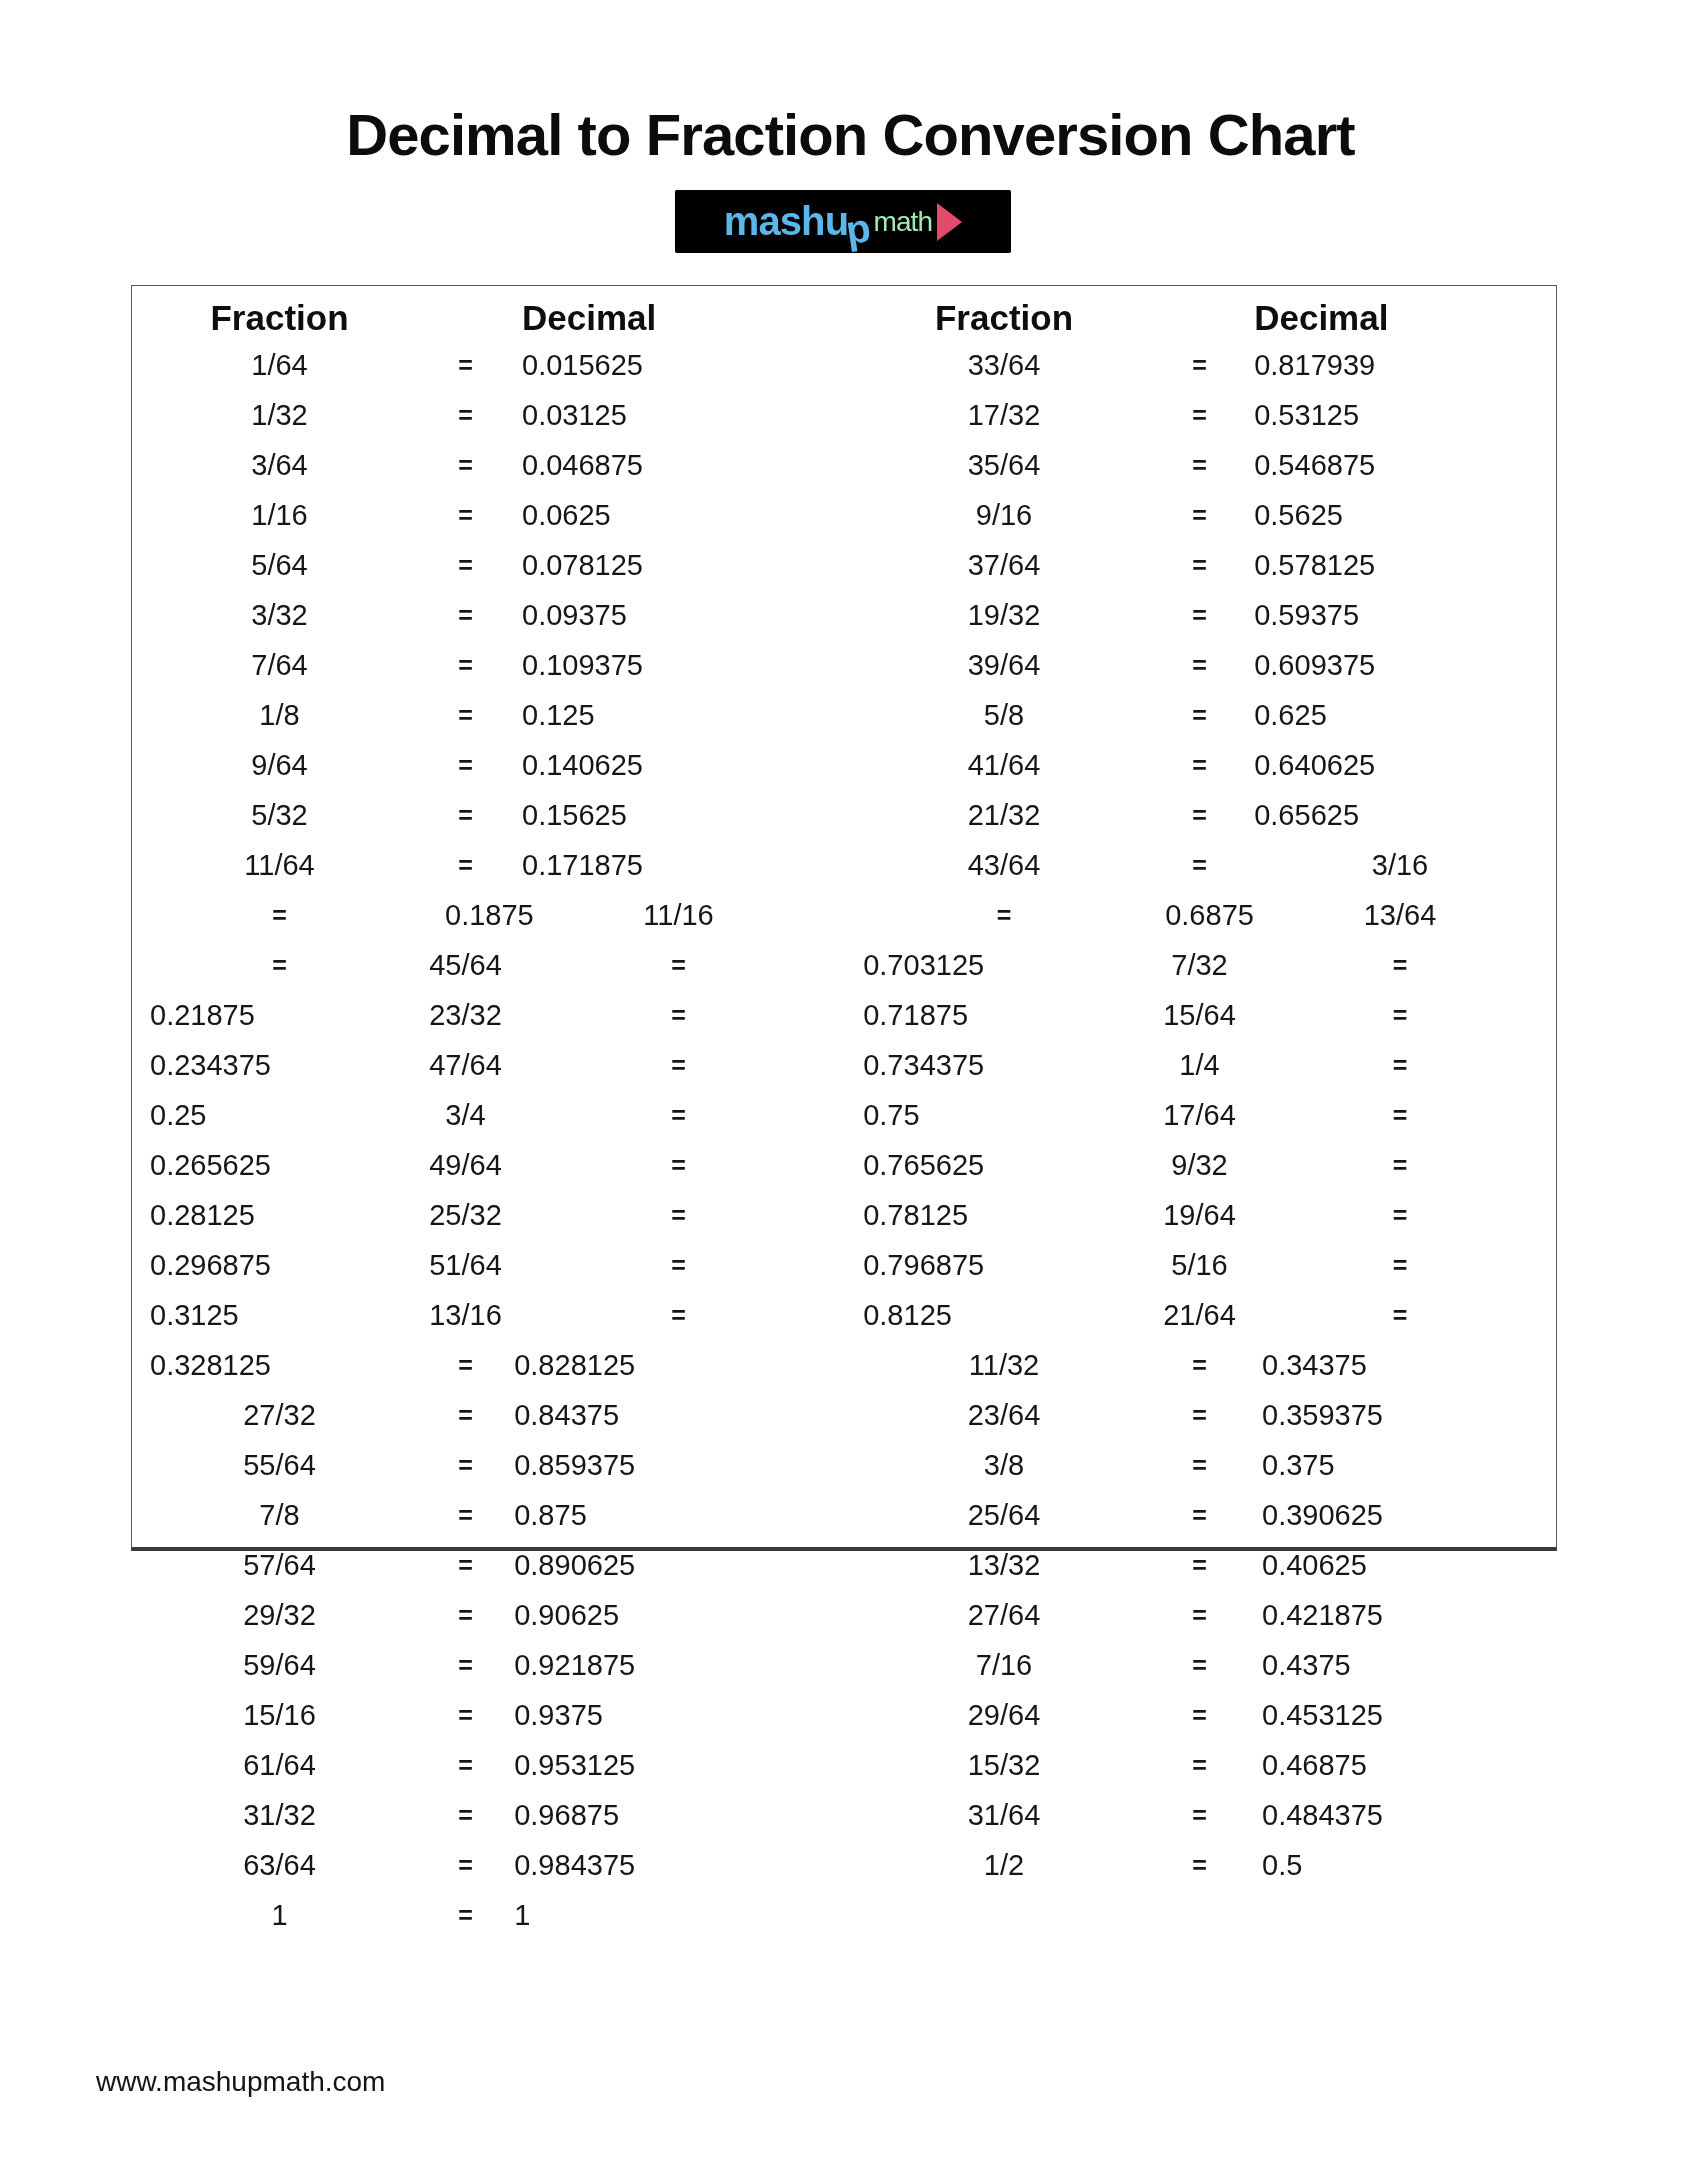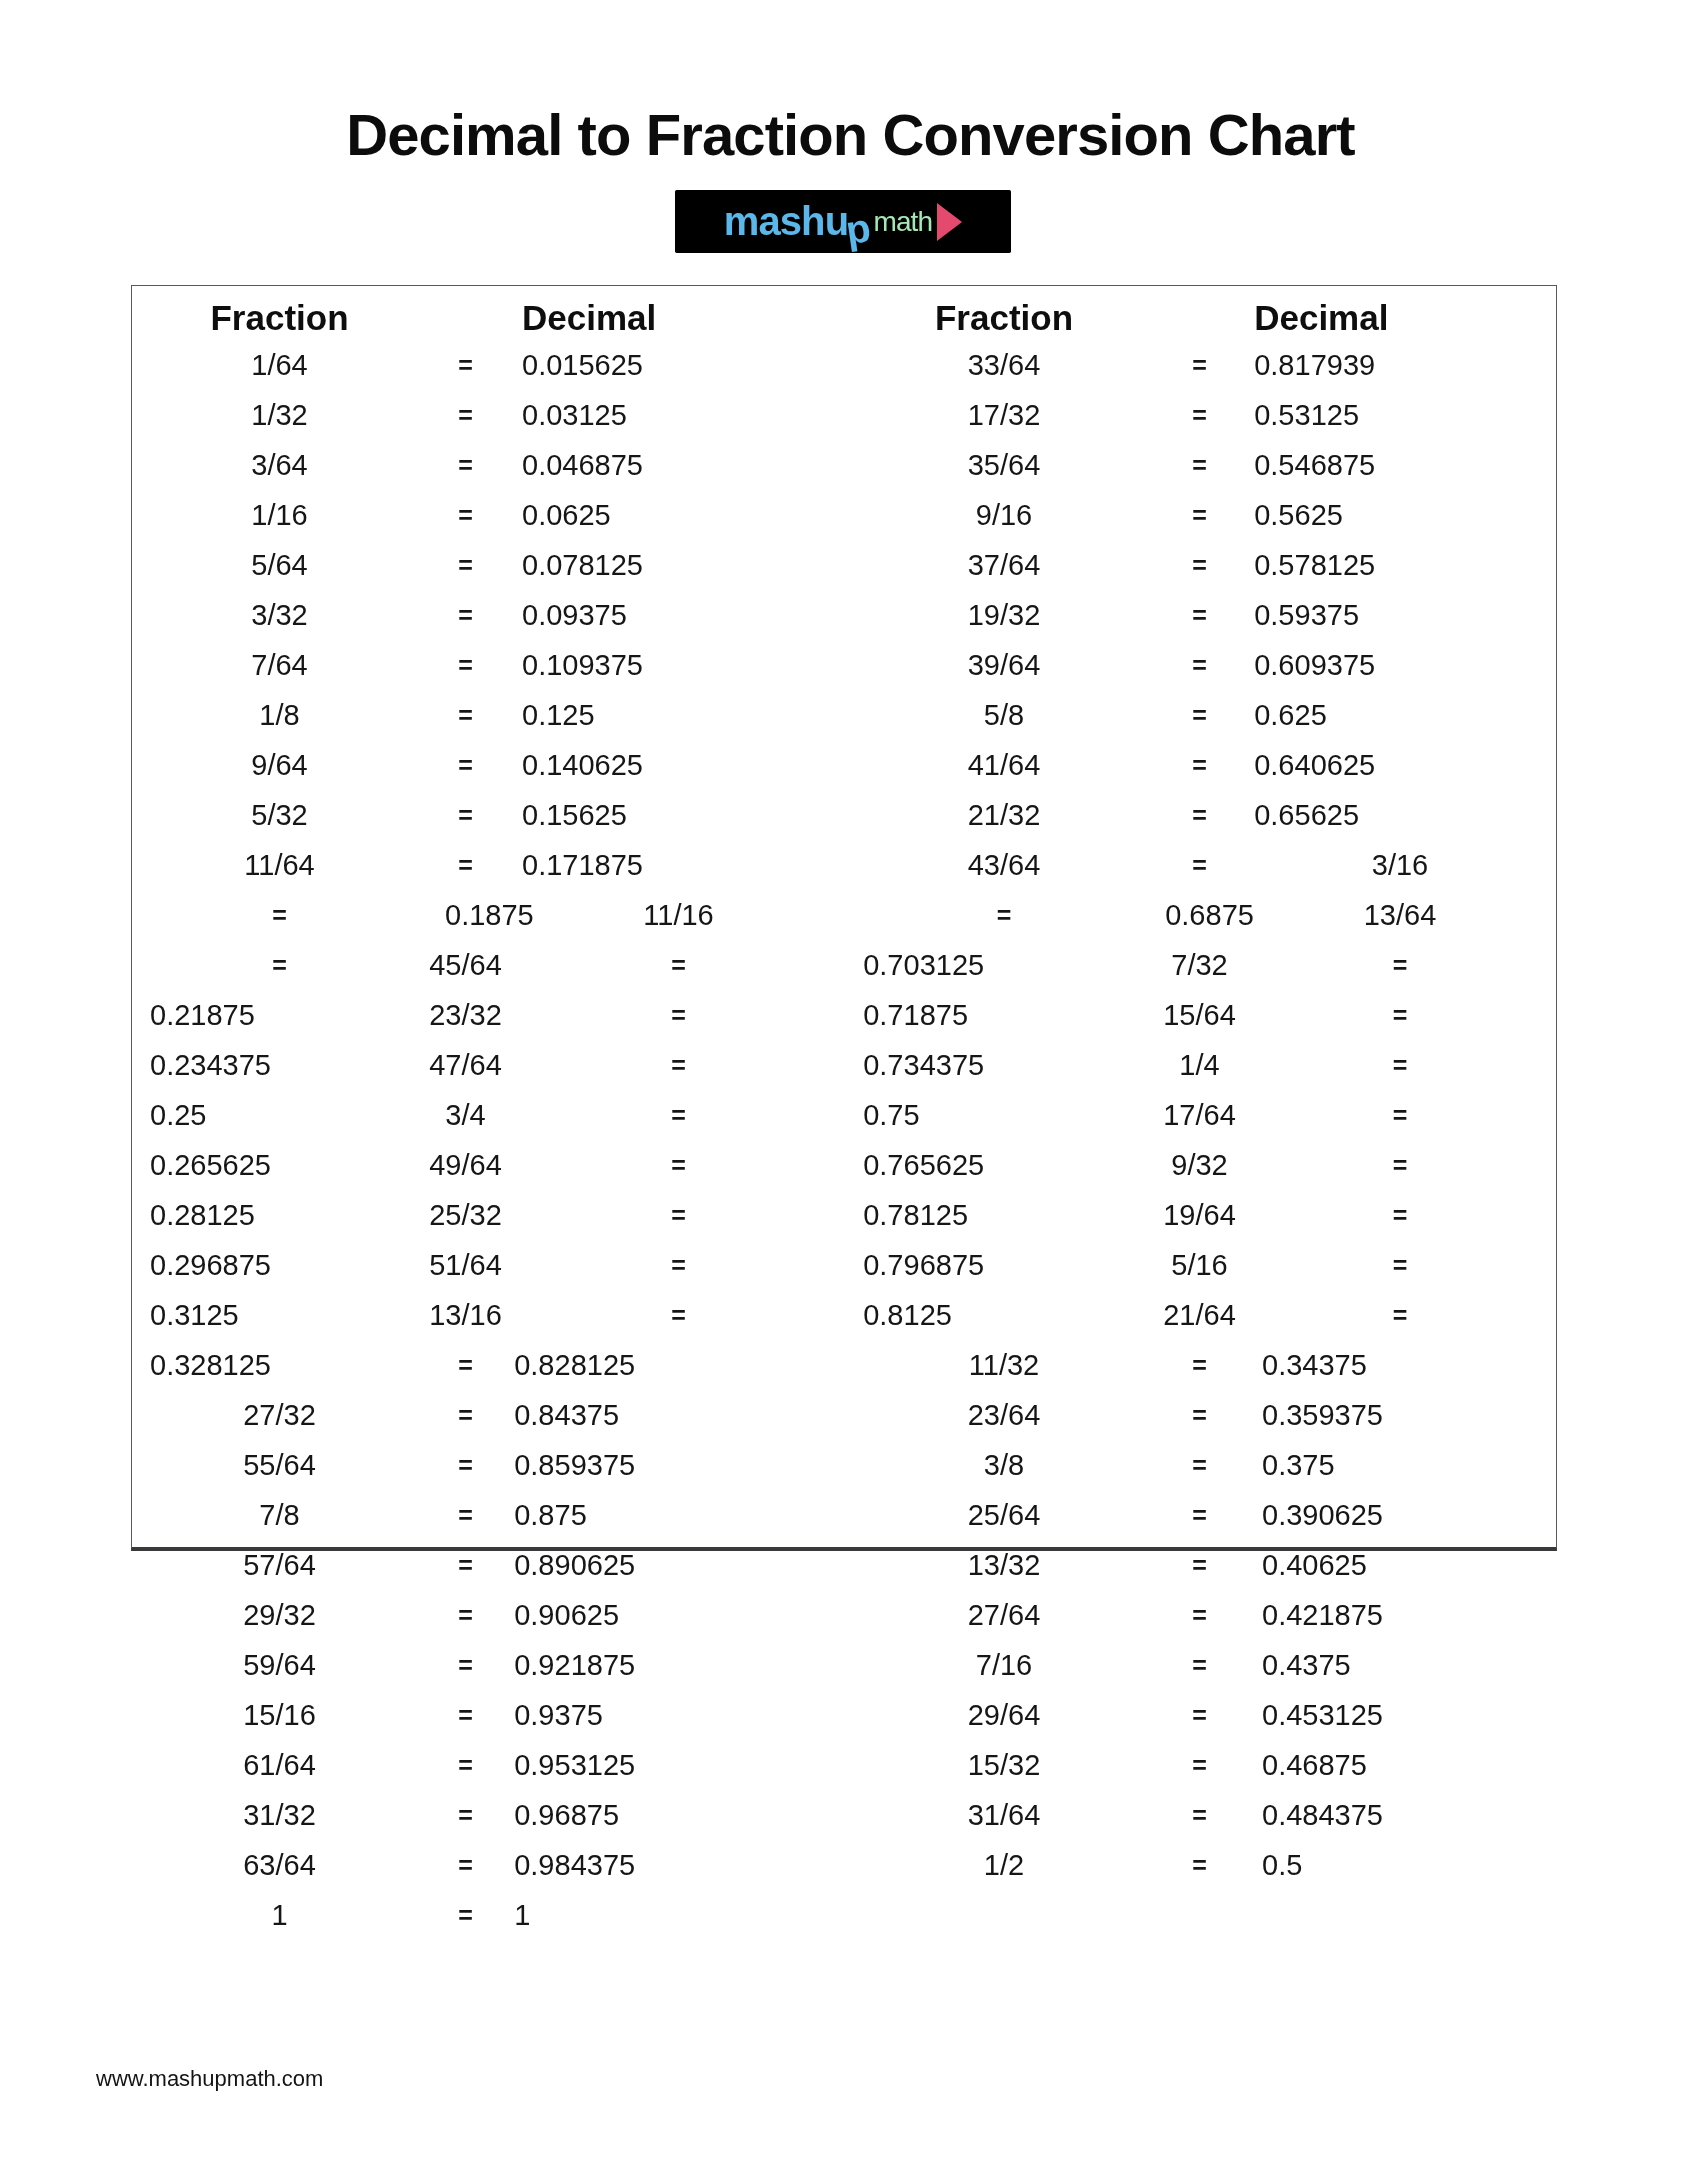--- a/index.html
+++ b/index.html
@@ -85,21 +85,21 @@
   .cell.de.rhalf { padding-left: 10.2px; }
   .cell.h {
     font-size: 35px;
     font-weight: bold;
     line-height: 44px;
     color: #0e0e0e;
   }
   .footer {
     position: absolute;
     left: 96px; top: 2066px;
-    font-size: 22px;
+    font-size: 28px;
     font-weight: normal;
     color: #141414;
   }
 </style>
 </head>
 <body>
 
 <div class="title">Decimal to Fraction Conversion Chart</div>
 
 <div class="logo">

